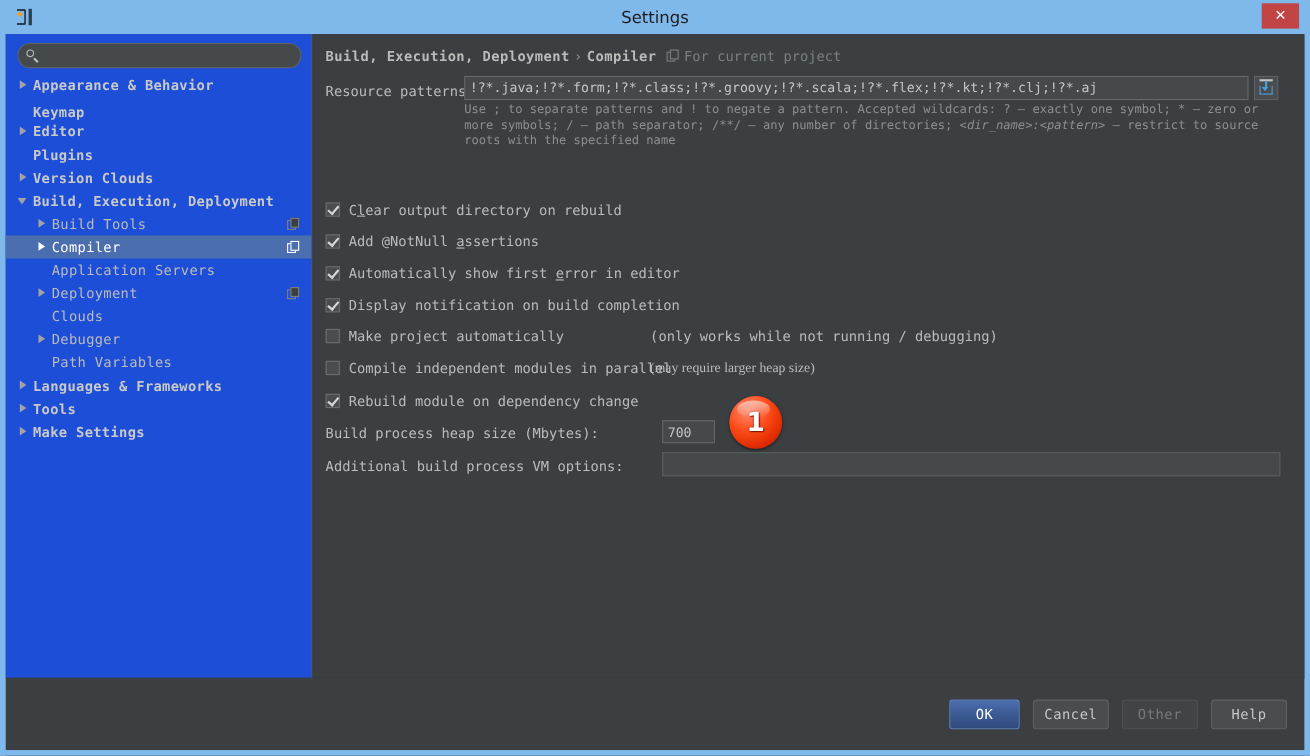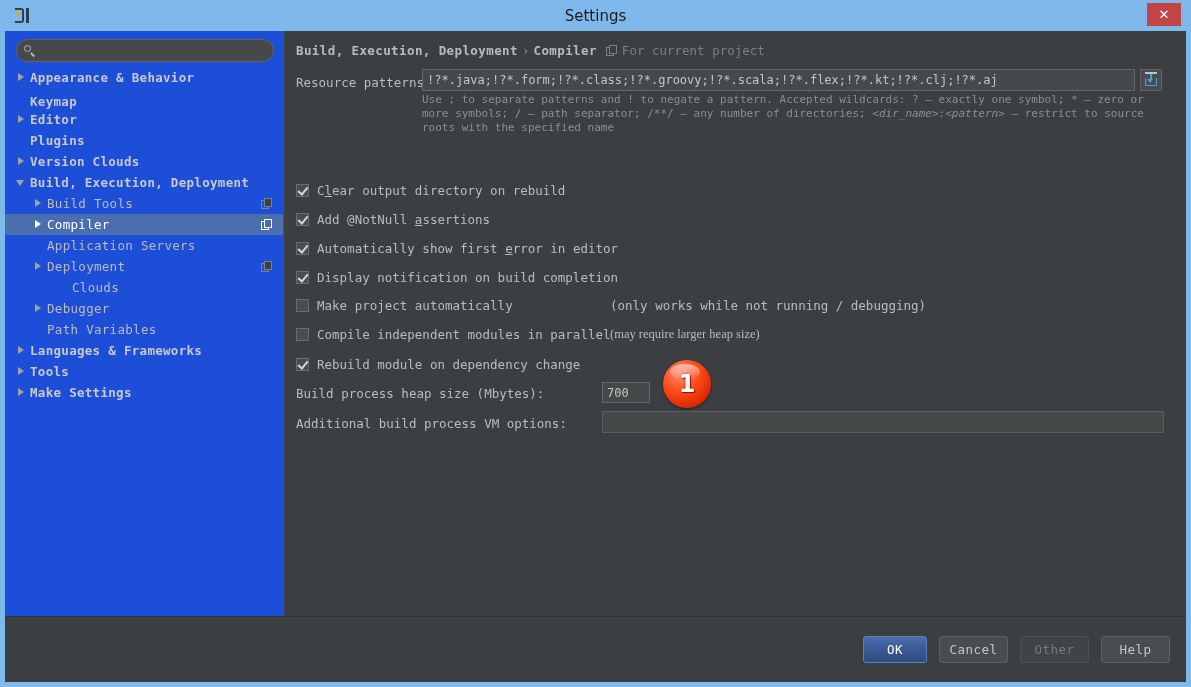--- a/index.html
+++ b/index.html
@@ -321,21 +321,21 @@
     left: 3px; top: 0px;
     width: 4px; height: 8px;
     border: solid #d4d6d8;
     border-width: 0 2px 2px 0;
     transform: rotate(40deg);
   }
   .cbrow u { text-decoration: underline; }
 
   .hint-right {
     position: absolute;
-    left: 326px;
+    left: 307px;
     font-size: 12.5px;
     color: #bbbbbb;
     white-space: nowrap;
   }
 
   #heap-input {
     position: absolute;
     left: 318px; top: 351px;
     width: 48px; height: 21px;
     box-sizing: border-box;
@@ -495,21 +495,21 @@
             <span class="label">Application Servers</span>
           </div>
           <div class="tree-row" style="padding-left: 28px;">
             <span class="arrow closed"></span>
             <span class="label">Deployment</span>
             <span class="proj-icon">
               <span class="r1"></span>
               <span class="r2"></span>
             </span>
           </div>
-          <div class="tree-row" style="padding-left: 28px; margin-left: 25px;">
+          <div class="tree-row" style="padding-left: 28px;">
             <span class="arrow"></span>
             <span class="label">Clouds</span>
           </div>
           <div class="tree-row" style="padding-left: 28px;">
             <span class="arrow closed"></span>
             <span class="label">Debugger</span>
           </div>
           <div class="tree-row" style="padding-left: 28px;">
             <span class="arrow"></span>
             <span class="label">Path Variables</span>

